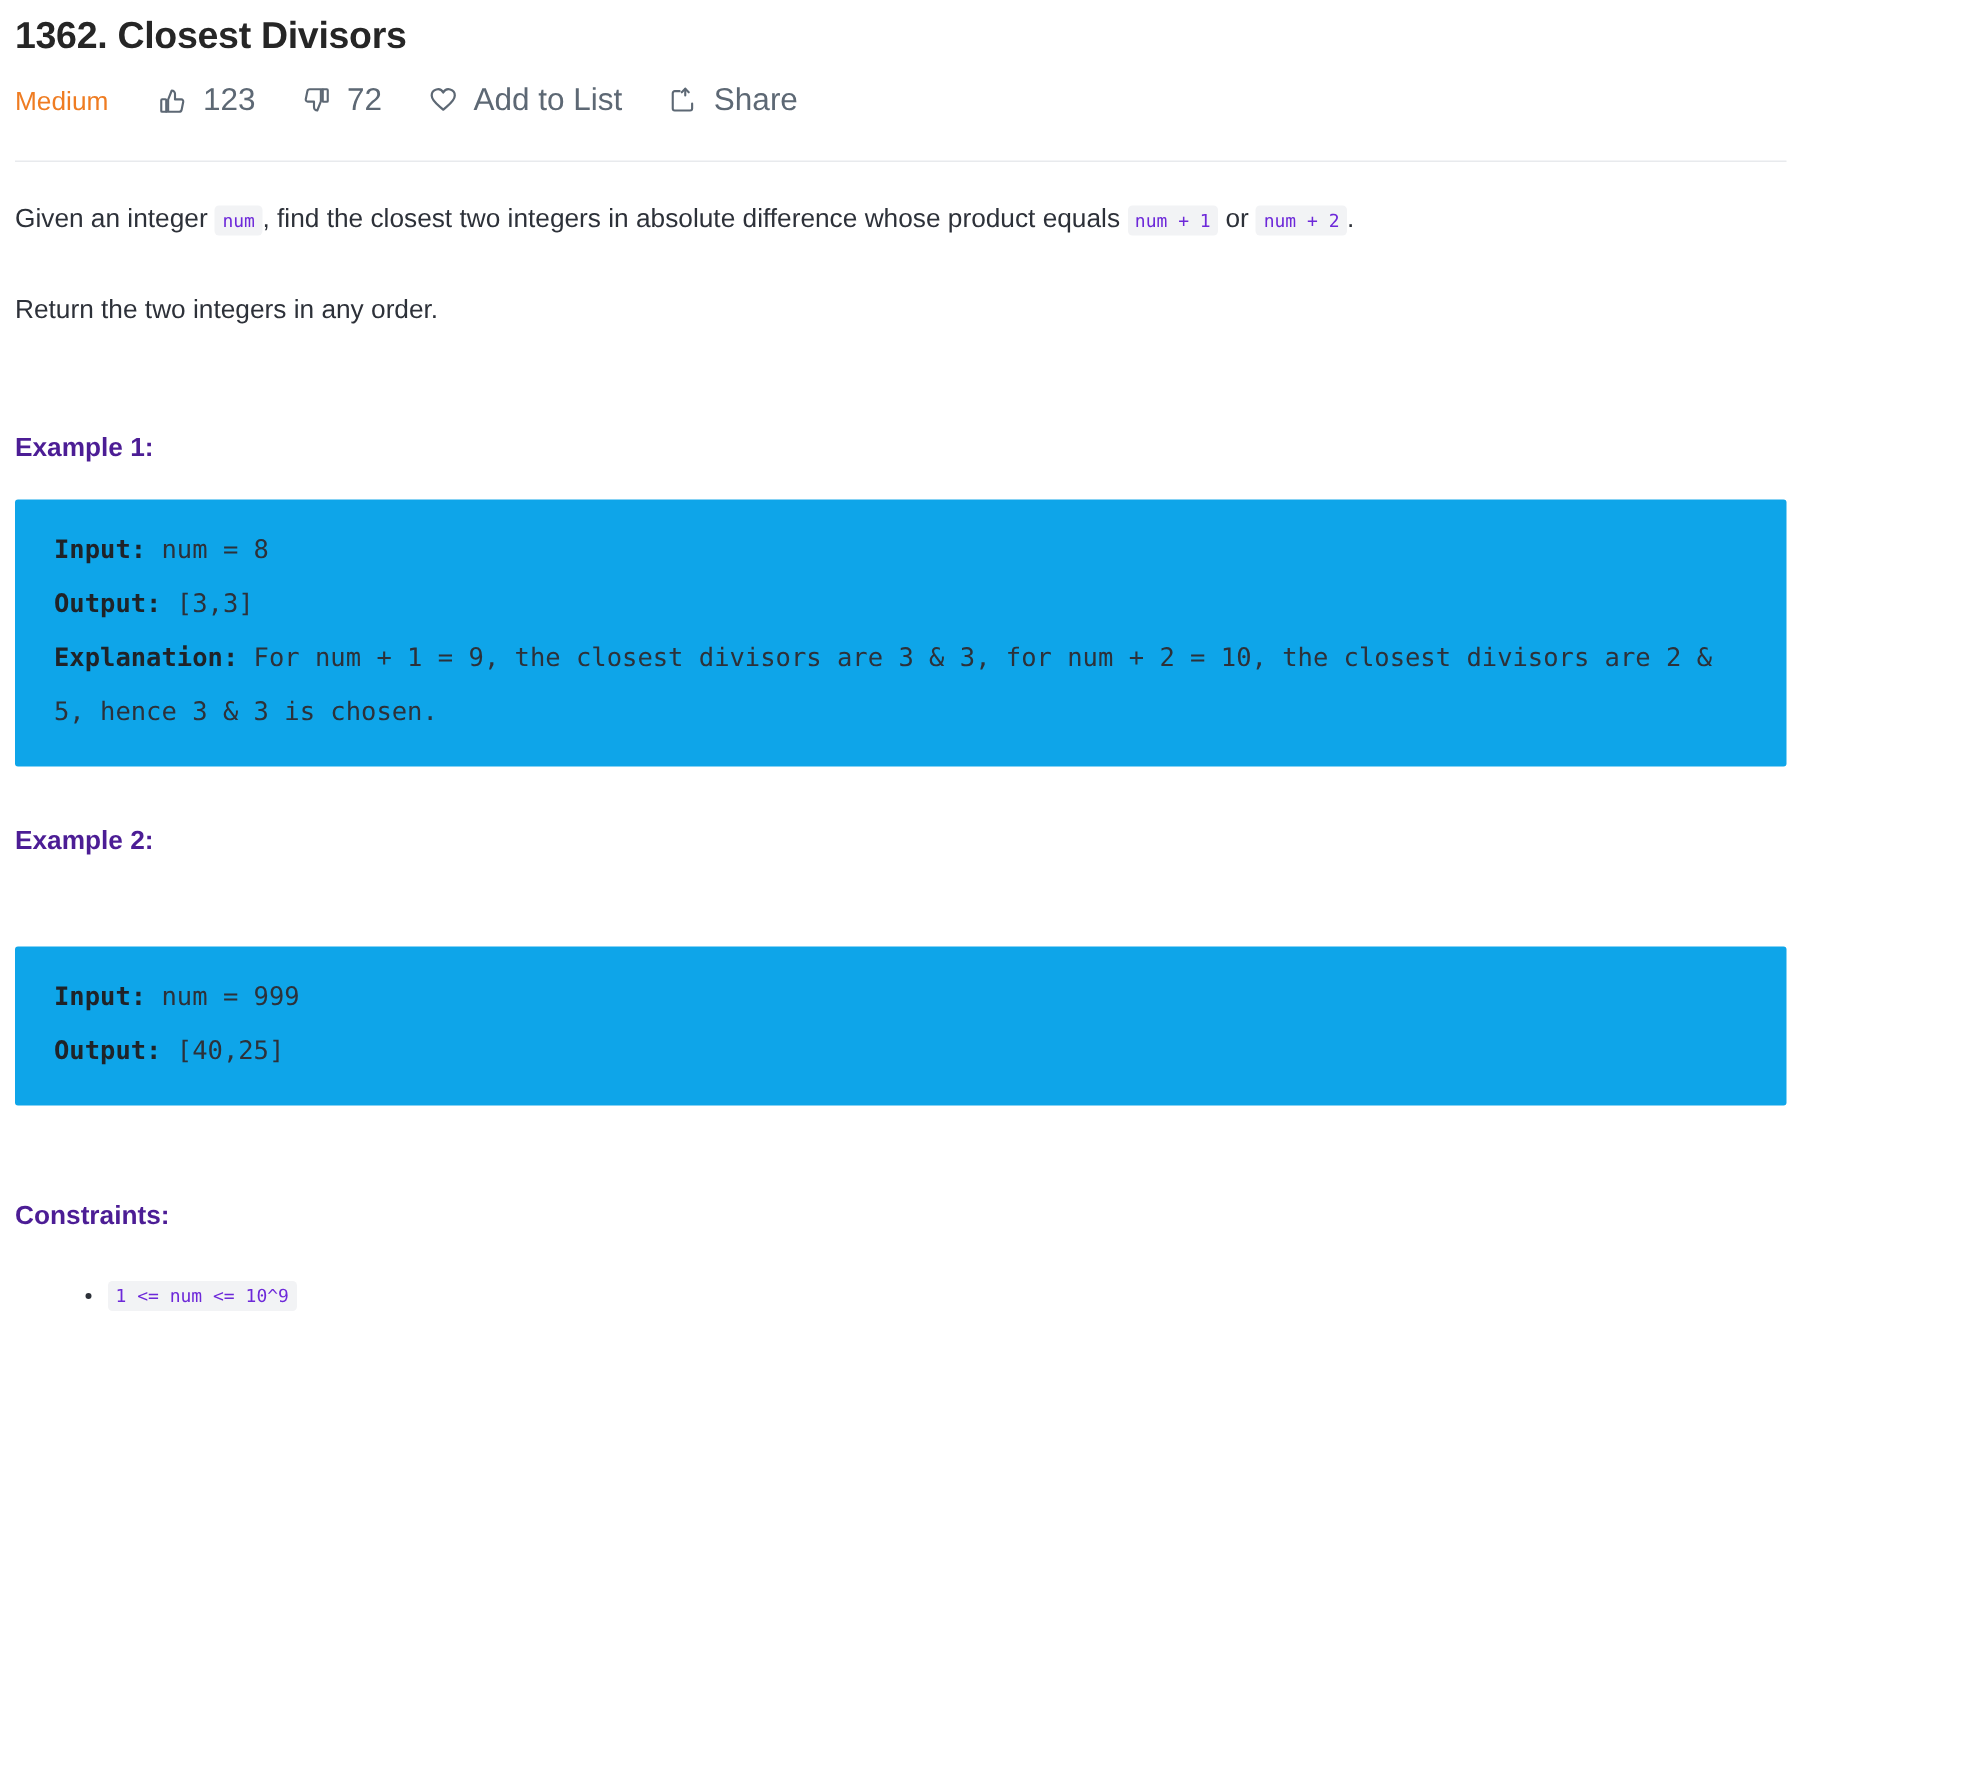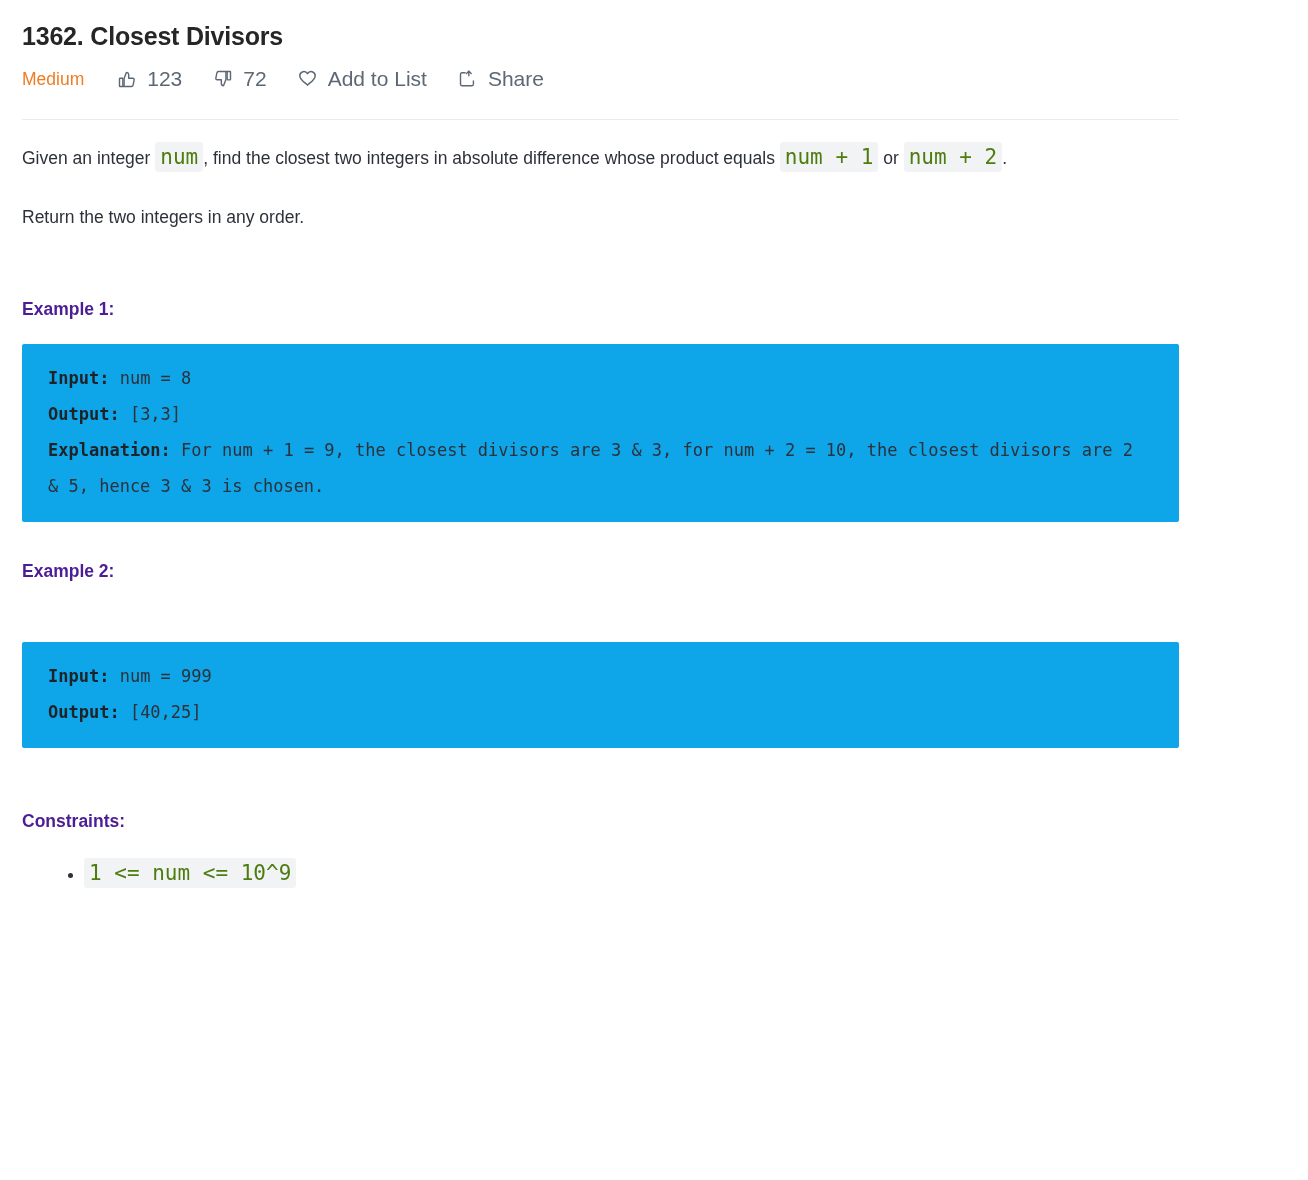--- a/index.html
+++ b/index.html
@@ -11,21 +11,21 @@
     width: 1308px;
     min-height: 1180px;
     font-family: "Liberation Sans", sans-serif;
     color: #262626;
     -webkit-font-smoothing: antialiased;
   }
 
   .page {
     width: 1201px;
     box-sizing: border-box;
-    padding: 12px;
+    padding: 0;
   }
 
   
   .title-row {
     padding: 8px 10px 0 10px;
   }
   .problem-title {
     font-size: 25px;
     font-weight: bold;
     line-height: 32px;
@@ -90,22 +90,22 @@
   }
   .p-desc { padding-top: 19px; }
   .p-return { padding-top: 22px; }
 
   .spacer-lg { height: 60px; }
   .spacer-md { height: 36px; }
 
   code.inline {
     font-family: "DejaVu Sans Mono", "Liberation Mono", monospace;
     background: #f2f3f5;
-    color: #4d7c0f;
-    font-size: 21px;
+    color: #6d28d9;
+    font-size: 12px;
     padding: 3px 5px;
     border-radius: 3px;
     white-space: nowrap;
   }
 
   .section-head {
     font-size: 17.5px;
     font-weight: bold;
     line-height: 26px;
     color: #4c1d95;

